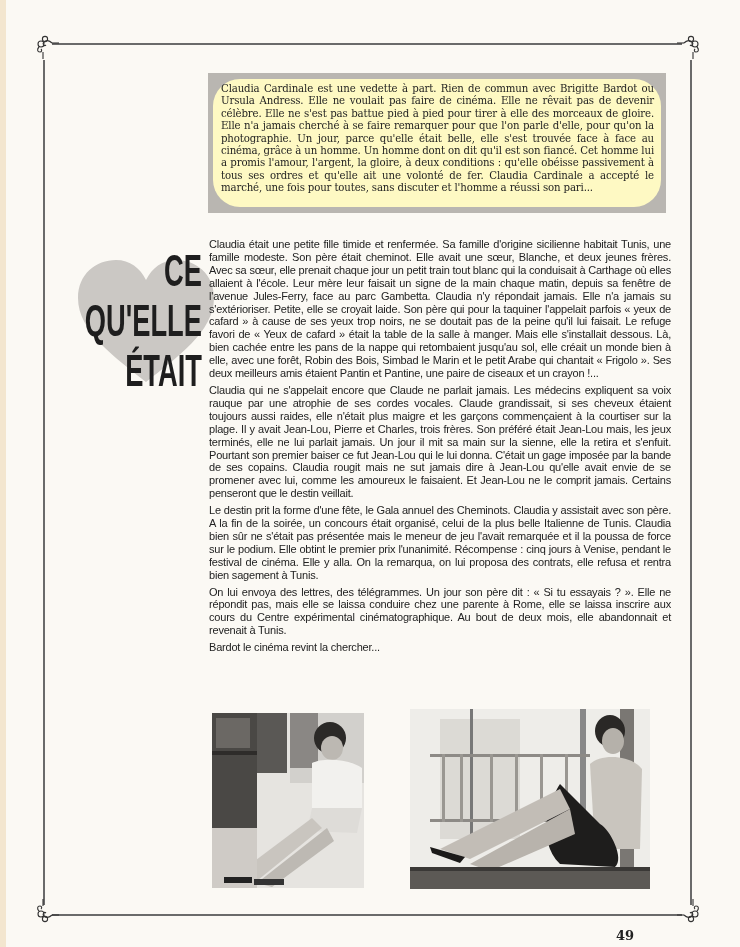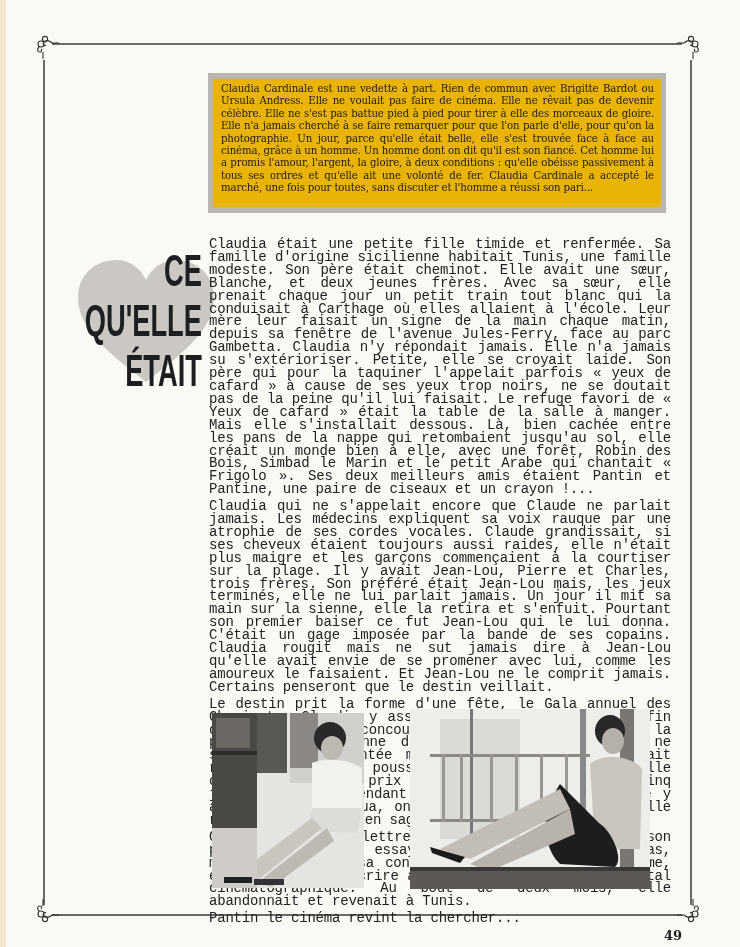--- a/index.html
+++ b/index.html
@@ -26,29 +26,30 @@
     .corner-bl { left: 32px; top: 898px; transform: scaleY(-1); }
     .corner-br { left: 676px; top: 898px; transform: scale(-1,-1); }
 
     
     .intro-box {
       position: absolute; left: 208px; top: 73px; width: 458px; height: 140px;
       background: #b9b6b1;
       padding: 6px 5px 6px 5px;
     }
     .intro-inner {
-      background: #eab308;
+      background: #fef9c3;
       width: 100%; height: 100%;
       padding: 4px 7px 4px 8px;
       font-family: "DejaVu Serif", "Liberation Serif", serif;
       font-size: 10.2px;
       line-height: 12.4px;
       text-align: justify;
       color: #1f1f1f;
       letter-spacing: -0.15px;
+      border-radius: 27px;
     }
 
     
     .heading-block { position: absolute; left: 72px; top: 238px; width: 142px; height: 170px; }
     .heart {
       position: absolute; left: 4px; top: 20px; width: 140px; height: 128px;
     }
     .heading-text {
       position: absolute; right: 12px; top: 8px;
       text-align: right;
@@ -60,37 +61,37 @@
       transform: scaleX(0.62);
       transform-origin: right top;
       letter-spacing: 0px;
       white-space: nowrap;
     }
     .heading-line { display: block; }
 
     
     .body-text {
       position: absolute; left: 209px; top: 238px; width: 462px;
-      font-family: Liberation Mono, monospace;
-      font-size: 14px;
+      font-family: Liberation Sans, sans-serif;
+      font-size: 11px;
       line-height: 12.9px;
       text-align: justify;
       color: #222;
       letter-spacing: -0.2px;
     }
     .body-text p { margin-bottom: 4px; }
 
     
     .photo { position: absolute; overflow: hidden; }
     .photo-1 { left: 212px; top: 713px; width: 152px; height: 175px; background: #d8d6d2; }
     .photo-2 { left: 410px; top: 709px; width: 240px; height: 180px; background: #e8e6e2; }
     .photo svg { width: 100%; height: 100%; display: block; }
 
     .page-number {
-      position: absolute; left: 664px; top: 928px;
+      position: absolute; left: 616px; top: 928px;
       font-family: "DejaVu Serif", "Liberation Serif", serif;
       font-weight: bold; font-size: 13px; color: #222;
     }
   </style>
 </head>
 <body>
 
 <div class="page-edge"></div>
 
 <div class="frame-line frame-top"></div>
@@ -152,21 +153,21 @@
     <span class="heading-line">QU'ELLE</span>
     <span class="heading-line">ÉTAIT</span>
   </div>
 </div>
 
 <div class="body-text">
   <p>Claudia était une petite fille timide et renfermée. Sa famille d'origine sicilienne habitait Tunis, une famille modeste. Son père était cheminot. Elle avait une sœur, Blanche, et deux jeunes frères. Avec sa sœur, elle prenait chaque jour un petit train tout blanc qui la conduisait à Carthage où elles allaient à l'école. Leur mère leur faisait un signe de la main chaque matin, depuis sa fenêtre de l'avenue Jules-Ferry, face au parc Gambetta. Claudia n'y répondait jamais. Elle n'a jamais su s'extérioriser. Petite, elle se croyait laide. Son père qui pour la taquiner l'appelait parfois « yeux de cafard » à cause de ses yeux trop noirs, ne se doutait pas de la peine qu'il lui faisait. Le refuge favori de « Yeux de cafard » était la table de la salle à manger. Mais elle s'installait dessous. Là, bien cachée entre les pans de la nappe qui retombaient jusqu'au sol, elle créait un monde bien à elle, avec une forêt, Robin des Bois, Simbad le Marin et le petit Arabe qui chantait « Frigolo ». Ses deux meilleurs amis étaient Pantin et Pantine, une paire de ciseaux et un crayon !...</p>
   <p>Claudia qui ne s'appelait encore que Claude ne parlait jamais. Les médecins expliquent sa voix rauque par une atrophie de ses cordes vocales. Claude grandissait, si ses cheveux étaient toujours aussi raides, elle n'était plus maigre et les garçons commençaient à la courtiser sur la plage. Il y avait Jean-Lou, Pierre et Charles, trois frères. Son préféré était Jean-Lou mais, les jeux terminés, elle ne lui parlait jamais. Un jour il mit sa main sur la sienne, elle la retira et s'enfuit. Pourtant son premier baiser ce fut Jean-Lou qui le lui donna. C'était un gage imposée par la bande de ses copains. Claudia rougit mais ne sut jamais dire à Jean-Lou qu'elle avait envie de se promener avec lui, comme les amoureux le faisaient. Et Jean-Lou ne le comprit jamais. Certains penseront que le destin veillait.</p>
   <p>Le destin prit la forme d'une fête, le Gala annuel des Cheminots. Claudia y assistait avec son père. A la fin de la soirée, un concours était organisé, celui de la plus belle Italienne de Tunis. Claudia bien sûr ne s'était pas présentée mais le meneur de jeu l'avait remarquée et il la poussa de force sur le podium. Elle obtint le premier prix l'unanimité. Récompense : cinq jours à Venise, pendant le festival de cinéma. Elle y alla. On la remarqua, on lui proposa des contrats, elle refusa et rentra bien sagement à Tunis.</p>
   <p>On lui envoya des lettres, des télégrammes. Un jour son père dit : « Si tu essayais ? ». Elle ne répondit pas, mais elle se laissa conduire chez une parente à Rome, elle se laissa inscrire aux cours du Centre expérimental cinématographique. Au bout de deux mois, elle abandonnait et revenait à Tunis.</p>
-  <p>Pantin le cinéma revint la chercher...</p>
+  <p>Bardot le cinéma revint la chercher...</p>
 </div>
 
 <div class="photo photo-1">
   <svg viewBox="0 0 152 175" preserveAspectRatio="none">
     <rect width="152" height="175" fill="#e6e4e0"></rect>
     <rect x="0" y="0" width="45" height="115" fill="#4a4845"></rect>
     <rect x="4" y="5" width="34" height="30" fill="#6b6864"></rect>
     <rect x="0" y="38" width="45" height="4" fill="#2e2c2a"></rect>
     <rect x="45" y="0" width="30" height="60" fill="#5a5855"></rect>
     <rect x="78" y="0" width="74" height="70" fill="#d2d0cc"></rect>

